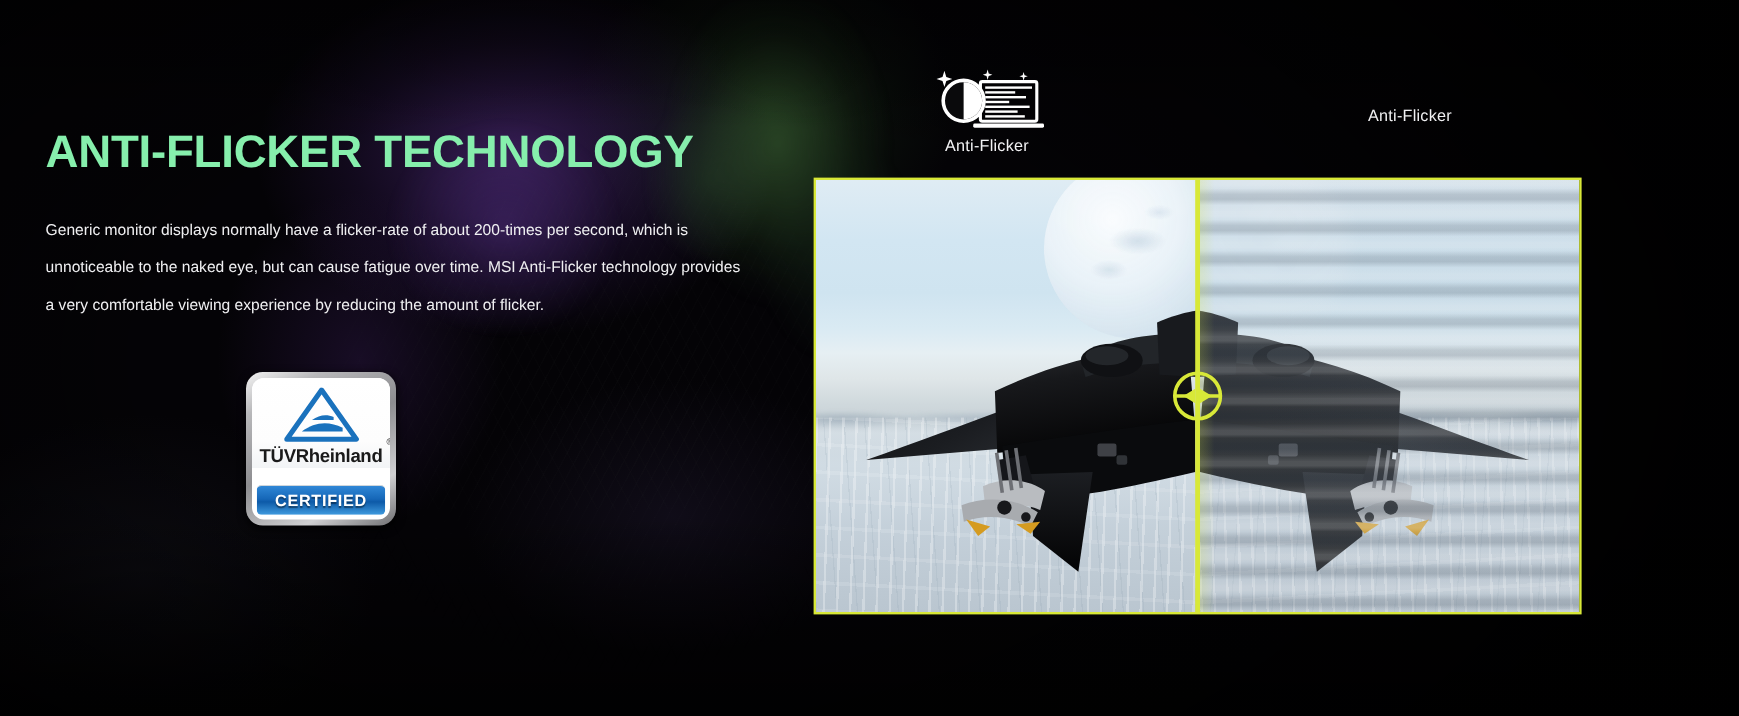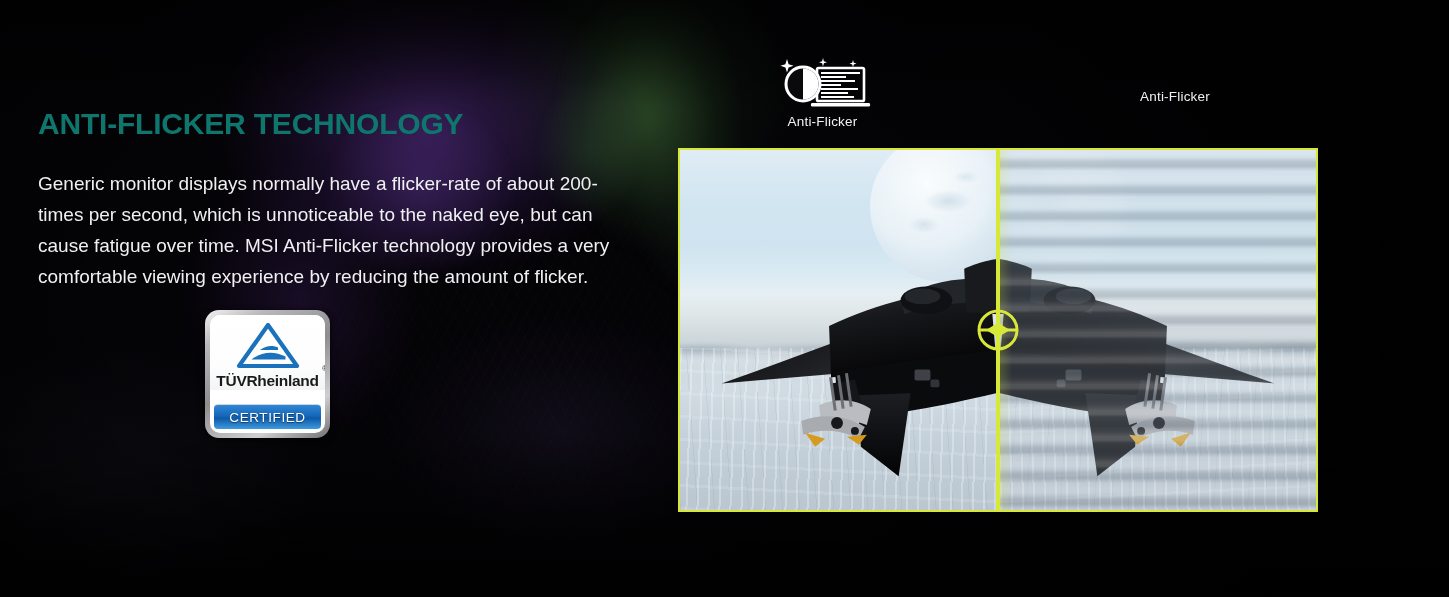--- a/index.html
+++ b/index.html
@@ -57,31 +57,31 @@
 
   
   .copy {
     position: absolute;
     left: 38px;
     top: 108px;
     width: 590px;
   }
   .headline {
     margin: 0;
-    font-size: 30px;
+    font-size: 38px;
     line-height: 1.05;
     font-weight: bold;
     letter-spacing: -0.2px;
-    color: #0f766e;
+    color: #86efac;
   }
   .body-copy {
     margin: 0;
     padding-top: 28px;
     width: 580px;
-    font-size: 19px;
+    font-size: 13px;
     line-height: 31px;
     color: #f0f0f2;
     font-weight: 400;
   }
 
   
   .tuv-badge {
     position: absolute;
     left: 205px;
     top: 310px;
@@ -127,21 +127,21 @@
     top: -8px;
     right: -9px;
     font-size: 8px;
     font-weight: normal;
   }
   .tuv-cert {
     height: 27px;
     background: linear-gradient(to bottom, #2f87d6 0%, #1667b8 45%, #0d5aa8 55%, #3f9ade 100%);
     color: #fff;
     font-size: 13.5px;
-    font-weight: normal;
+    font-weight: bold;
     letter-spacing: .6px;
     display: flex;
     align-items: center;
     justify-content: center;
     border-top: 1px solid #cfd6dc;
     text-shadow: 0 1px 1px rgba(0,0,0,.45);
     margin: 14px 4px 4px;
     border-radius: 4px;
   }
 

